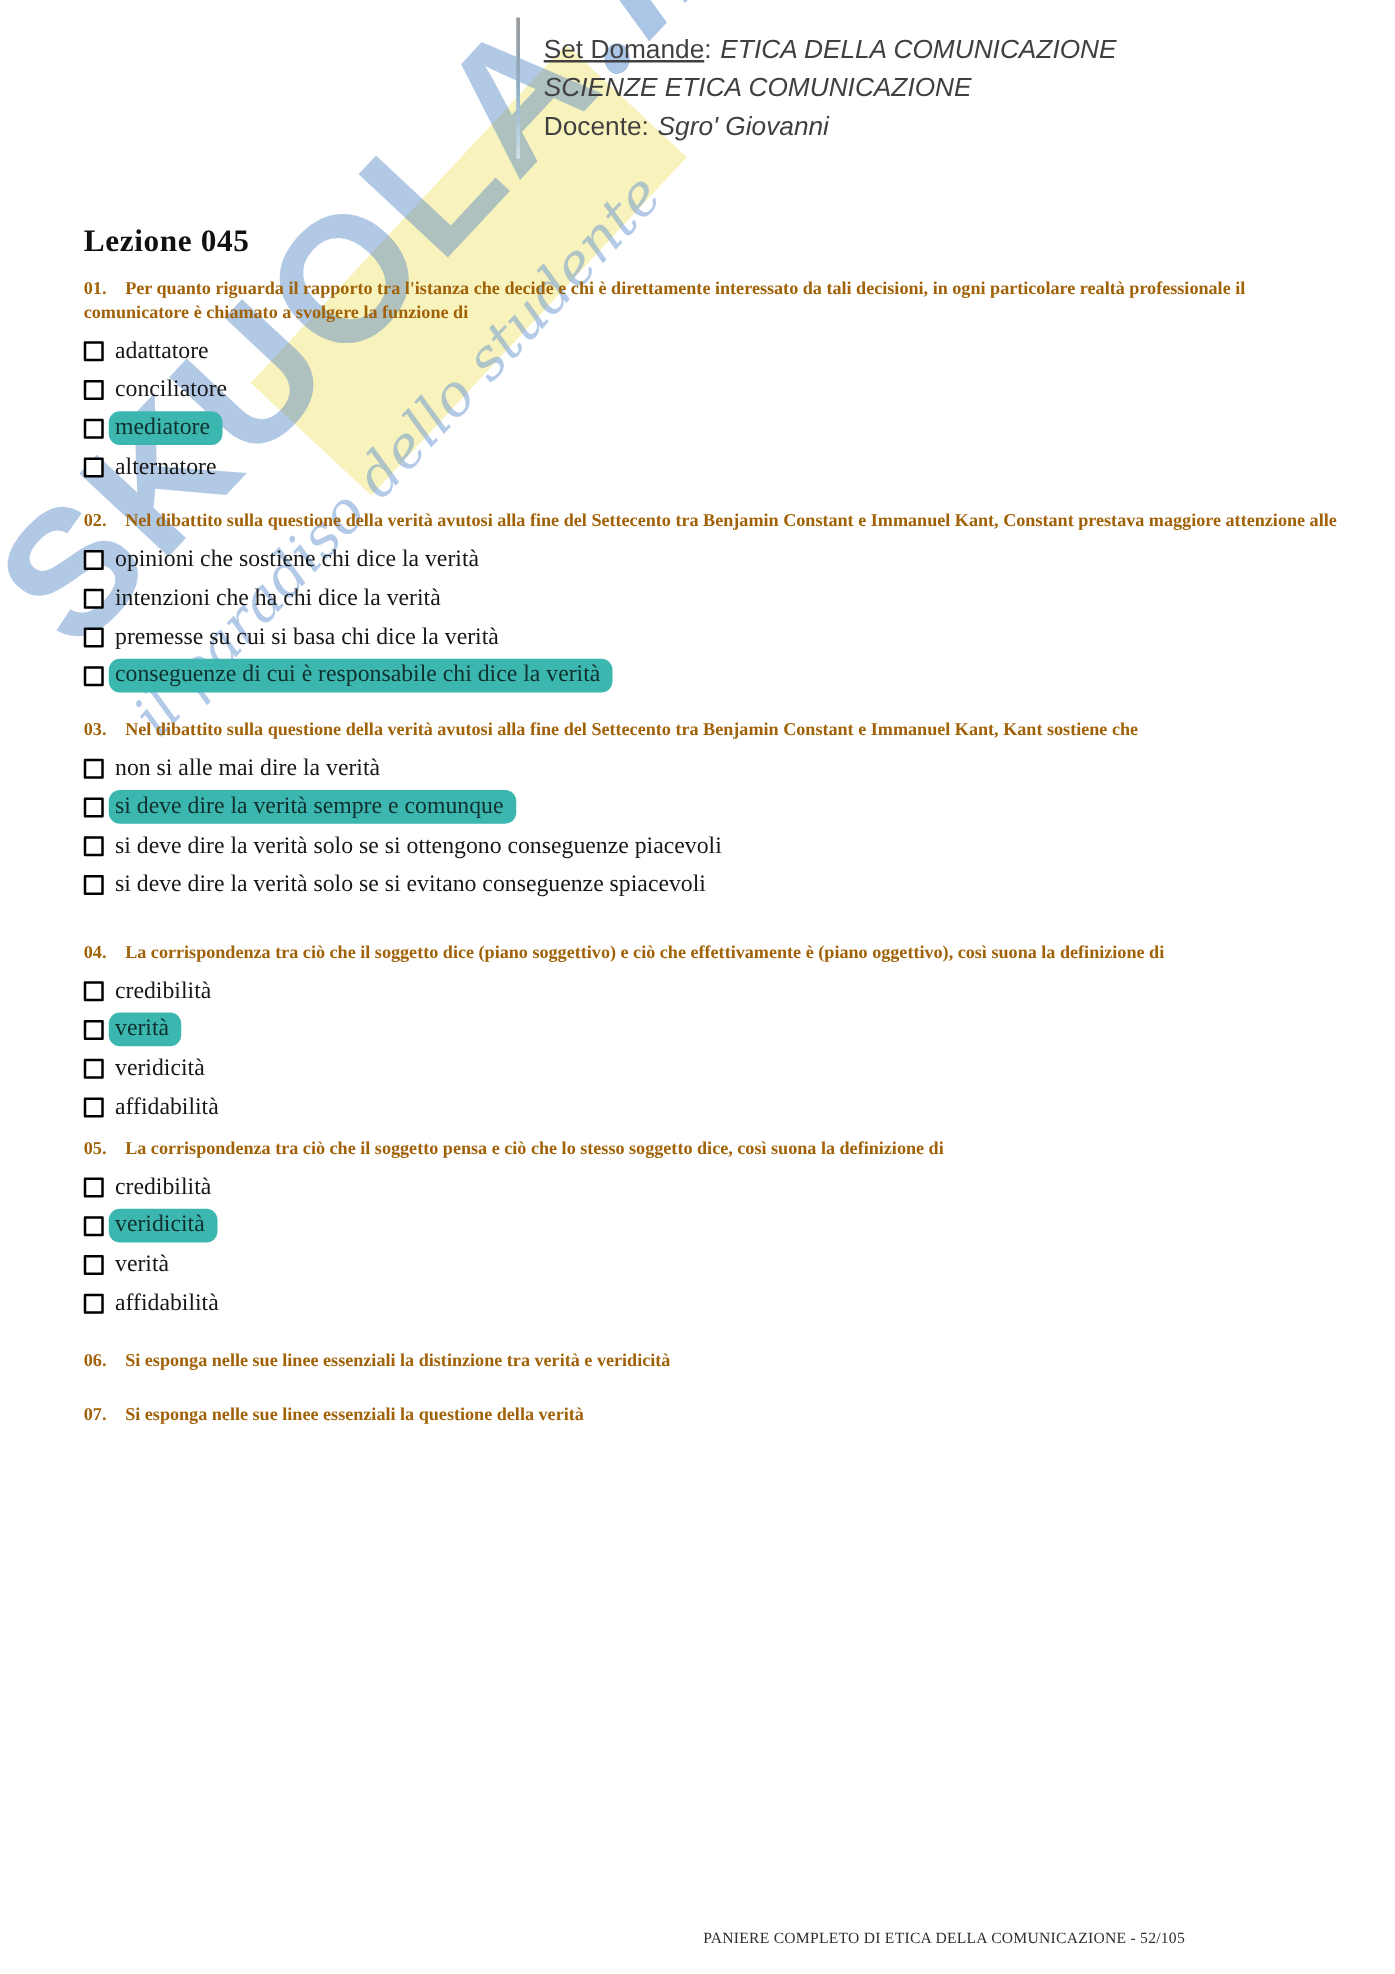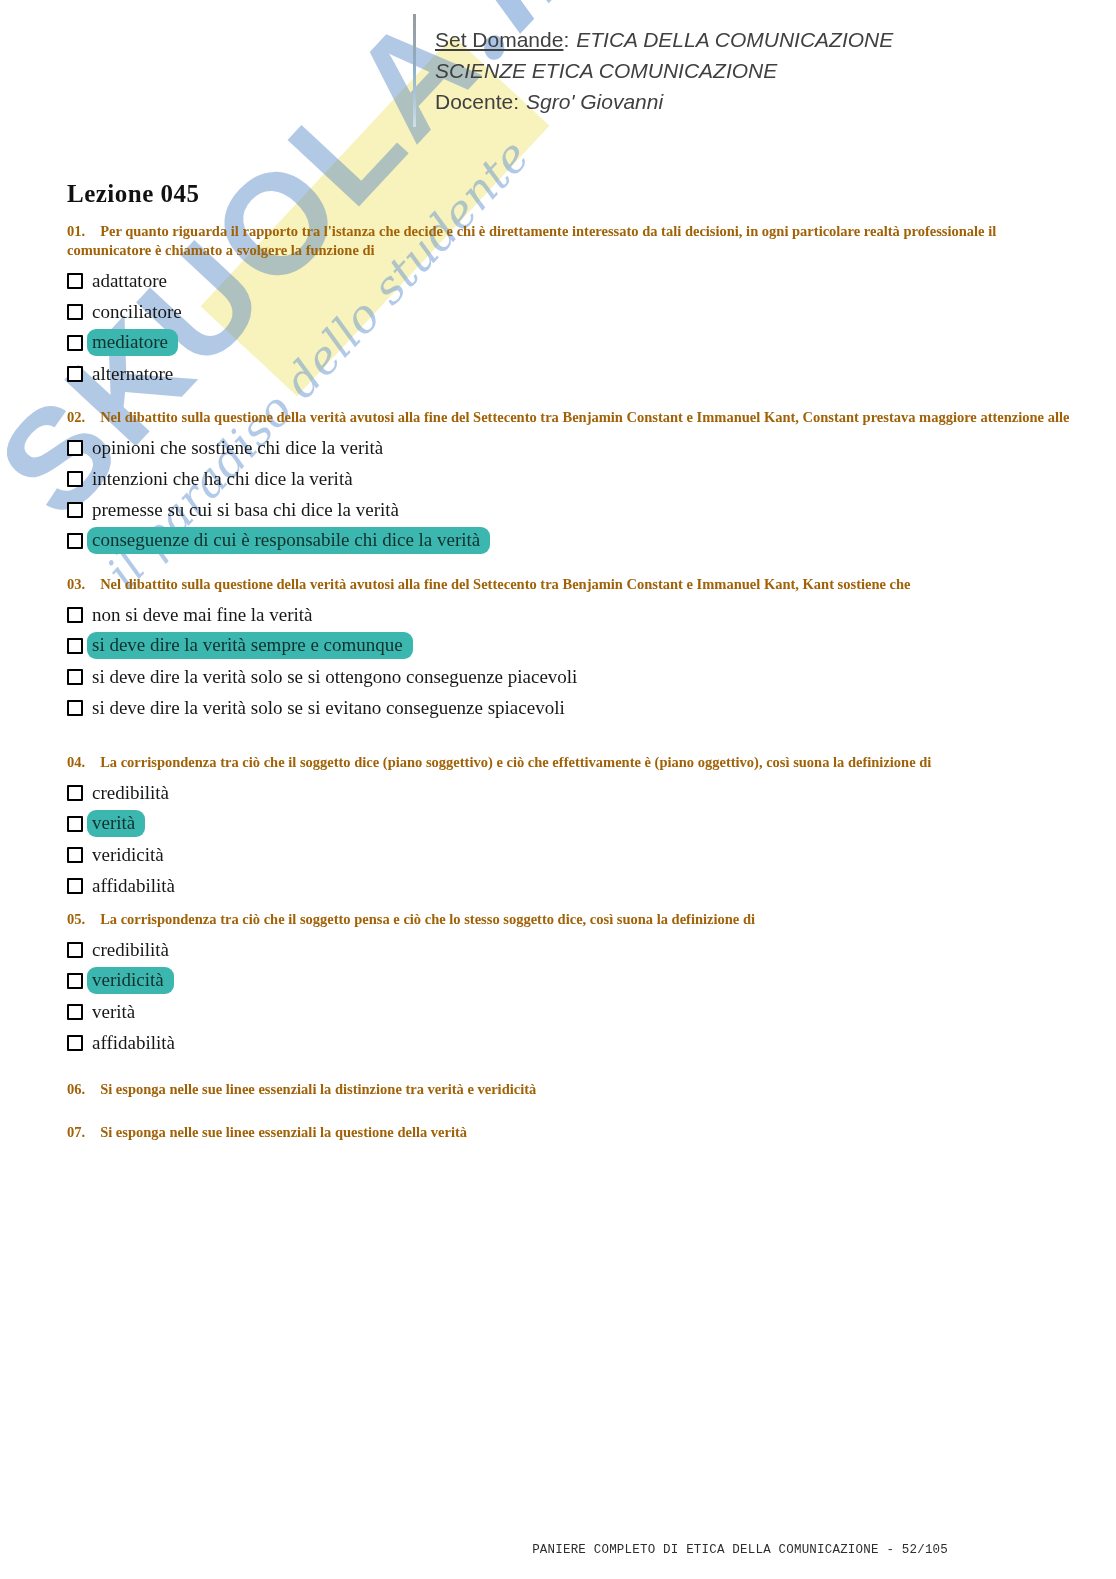--- a/index.html
+++ b/index.html
@@ -62,21 +62,21 @@
     margin-right:9px; flex:0 0 auto; border-radius:1px;
   }
   .opt-label { font-size:19px; color:#171717; white-space:nowrap; }
   .opt-label.hl {
     background:#3cb7b0; border-radius:9px; padding:2px 10px 3px 5px; margin-left:-5px;
     color:#10302e;
   }
   
   .footer {
     position:absolute; top:1543px; right:168px; z-index:2;
-    font-family:Liberation Mono, monospace; font-size:12.5px; letter-spacing:0.2px;
+    font-family:Liberation Serif, serif; font-size:12.5px; letter-spacing:0.2px;
     color:#2e2e2e;
   }
 </style>
 </head>
 <body>
 
 <div class="page">
 
   <div class="watermark">
     <div class="wm-band"></div>
@@ -130,21 +130,21 @@
     <div class="option">
         <span class="checkbox"></span>
         <span class="opt-label hl">conseguenze di cui è responsabile chi dice la verità</span>
       </div>
   </div>
 
   <div class="qblock q3">
     <p class="q-text"><span class="q-num">03.</span><span>Nel dibattito sulla questione della verità avutosi alla fine del Settecento tra Benjamin Constant e Immanuel Kant, Kant sostiene che</span></p>
     <div class="option">
         <span class="checkbox"></span>
-        <span class="opt-label">non si deve mai fine la verità</span>
+        <span class="opt-label">non si alle mai dire la verità</span>
       </div>
     <div class="option">
         <span class="checkbox"></span>
         <span class="opt-label hl">si deve dire la verità sempre e comunque</span>
       </div>
     <div class="option">
         <span class="checkbox"></span>
         <span class="opt-label">si deve dire la verità solo se si ottengono conseguenze piacevoli</span>
       </div>
     <div class="option">

